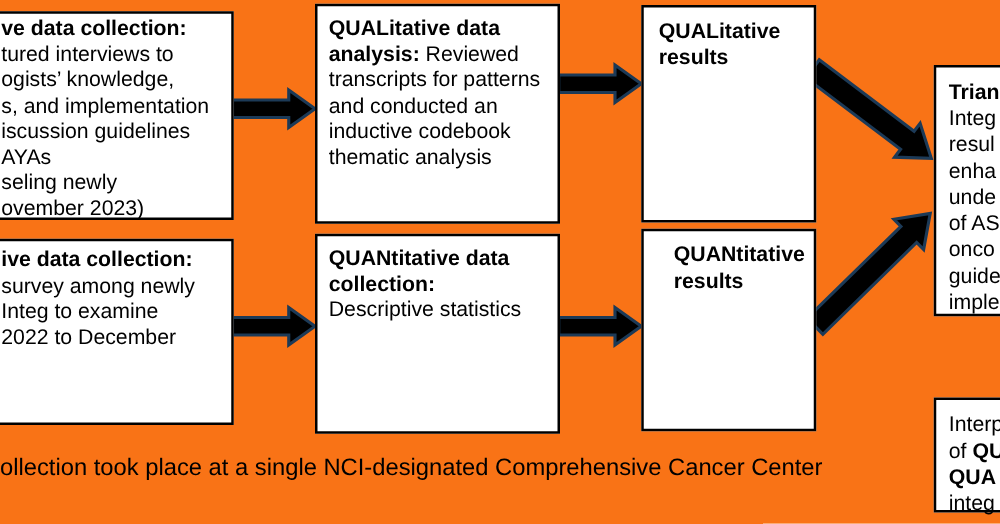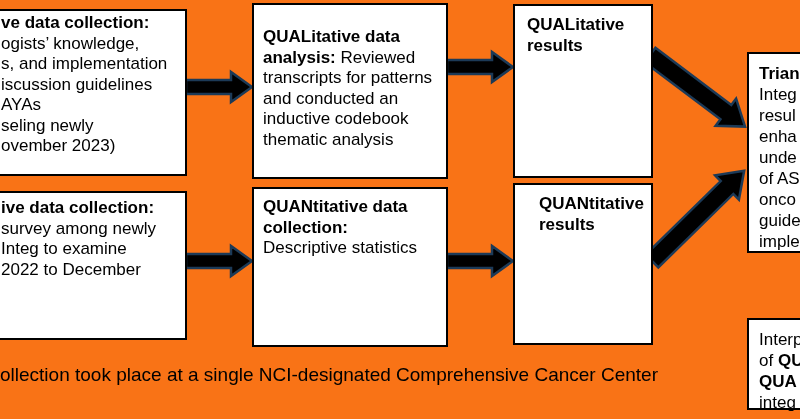--- a/index.html
+++ b/index.html
@@ -55,30 +55,31 @@
     <polygon points="447,60 492,60 492,52 513,67 492,82 492,74 447,74" fill="#000000" stroke="#1c3a57"></polygon>
     <polygon points="186,254 231,254 231,246 252,261 231,276 231,268 186,268" fill="#000000" stroke="#1c3a57"></polygon>
     <polygon points="447,254 492,254 492,246 513,261 492,276 492,268 447,268" fill="#000000" stroke="#1c3a57"></polygon>
     <polygon points="0,-9 95,-9 95,-17 119,0 95,17 95,9 0,9" transform="translate(650,55) rotate(37)" fill="#000000" stroke="#1c3a57"></polygon>
     <polygon points="0,-9 105,-9 105,-17 129,0 105,17 105,9 0,9" transform="translate(652,261) rotate(-44.4)" fill="#000000" stroke="#1c3a57"></polygon>
   </svg>
 
   <div class="box" style="left:-162px;top:9px;width:349px;height:167px;"></div>
   <div class="txt" style="left:1px;top:13px;">
     <div class="line b">ve data collection:</div>
+    <div class="line">tured interviews to</div>
     <div class="line">ogists’ knowledge,</div>
     <div class="line">s, and implementation</div>
     <div class="line">iscussion guidelines</div>
     <div class="line">AYAs</div>
     <div class="line">seling newly</div>
     <div class="line">ovember 2023)</div>
   </div>
 
   <div class="box" style="left:252px;top:3px;width:196px;height:176px;"></div>
-  <div class="txt" style="left:263px;top:27px;width:174px;">
+  <div class="txt" style="left:263px;top:13px;width:174px;">
     <span class="b">QUALitative data analysis:</span><span> Reviewed transcripts for patterns and conducted an inductive codebook thematic analysis</span>
   </div>
 
   <div class="box" style="left:513px;top:4px;width:140px;height:174px;"></div>
   <div class="txt b" style="left:527px;top:15px;width:120px;">QUALitative results</div>
 
   <div class="box" style="left:747px;top:52px;width:122px;height:201px;"></div>
   <div class="txt lh21" style="left:759px;top:63px;">
     <div class="line b">Trian</div>
     <div class="line">Integ</div>

